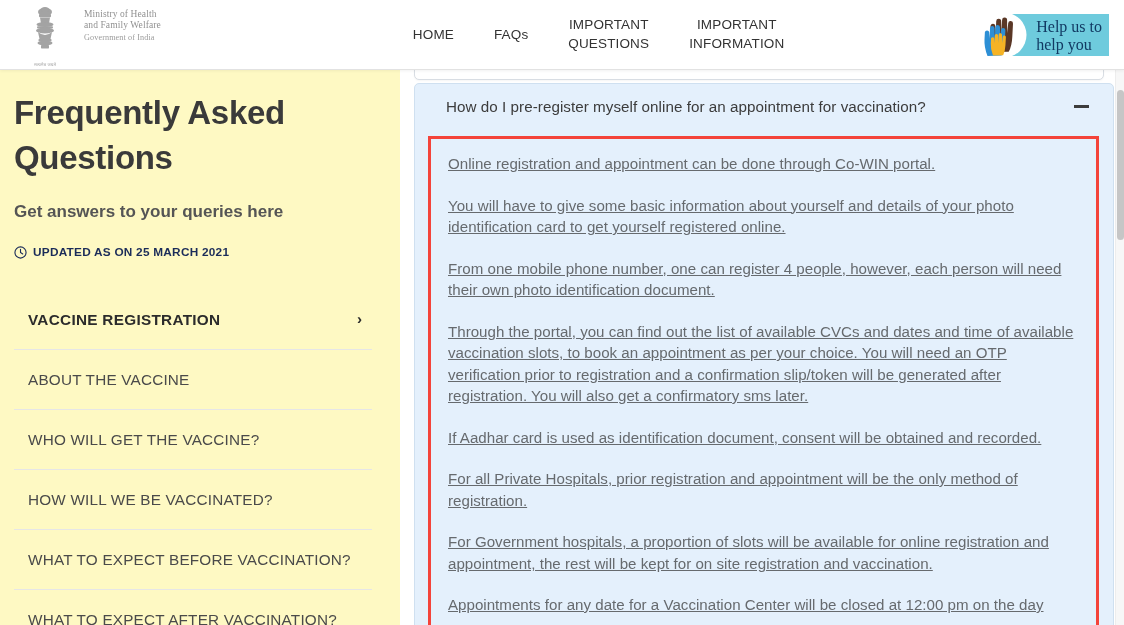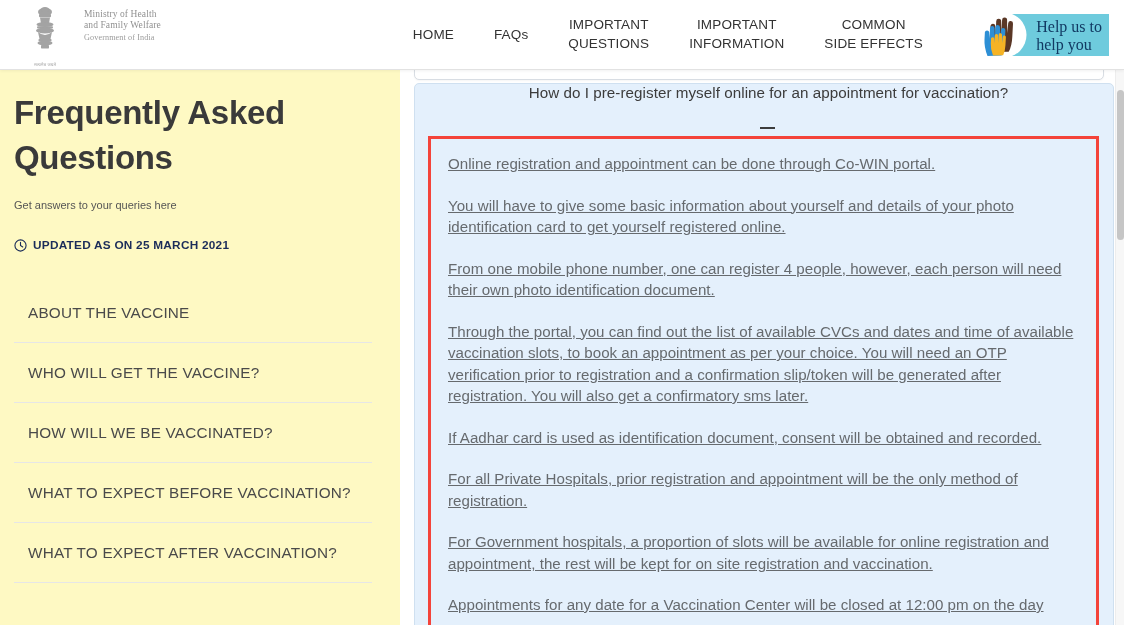--- a/index.html
+++ b/index.html
@@ -121,24 +121,25 @@
     overflow: hidden;
   }
   .faq-title {
     font-size: 33px;
     line-height: 45px;
     font-weight: bold;
     color: #3a3a3a;
     letter-spacing: -0.3px;
   }
   .faq-sub {
-    margin-top: 14px;
-    font-size: 11px;
+    margin-top: 21px;
+    font-size: 17px;
     color: #555555;
     line-height: 22px;
+    font-weight: bold;
   }
   .updated {
     margin-top: 22px;
     display: flex;
     align-items: center;
     font-size: 11.8px;
     font-weight: bold;
     color: #1b2c59;
     letter-spacing: 0.25px;
   }
@@ -208,21 +209,20 @@
     border: 1px solid #cfe0f0;
     border-radius: 5px;
     overflow: hidden;
   }
   .q-header {
     display: flex;
     align-items: center;
     justify-content: space-between;
     padding: 0 22px 0 31px;
     height: 45px;
-    flex-direction: column;
   }
   .q-text {
     font-size: 15.2px;
     color: #3c3c3c;
     letter-spacing: 0.05px;
   }
   .minus-icon {
     width: 15px;
     height: 2.5px;
     background: #3c3c3c;
@@ -301,22 +301,20 @@
     </div>
   </div>
 
   <nav class="nav">
     <div class="nav-item">HOME</div>
     <div class="nav-item">FAQs</div>
     <div class="nav-item two-line">IMPORTANT
 QUESTIONS</div>
     <div class="nav-item two-line">IMPORTANT
 INFORMATION</div>
-    <div class="nav-item two-line">COMMON
-SIDE EFFECTS</div>
   </nav>
 
   <div class="help-badge">
     <div class="help-badge-bg"></div>
     <svg class="hands-icon" viewBox="0 0 52 46">
       <circle cx="26" cy="23" r="22.5" fill="#ffffff"></circle>
       <g>
         <path d="M14 40 q-3 -10 -2 -18 l0.6 -8.5 a2.4 2.4 0 0 1 4.7 0.3 l0.4 7.2 l0.5 -11.8 a2.5 2.5 0 0 1 5 0.2 l0.2 11.4 l0.7 -12.9 a2.5 2.5 0 0 1 5 0.2 l0.1 12.8 l1 -9.7 a2.4 2.4 0 0 1 4.8 0.5 l-0.7 13 q-0.4 9.3 -3.6 15 z" fill="#5a3726"></path>
         <path d="M13 42 q-3.5 -9 -3 -16.5 l0.4 -7.4 a2.2 2.2 0 0 1 4.3 0.2 l0.4 6.4 l0.4 -10.4 a2.3 2.3 0 0 1 4.6 0.2 l0.2 10 l0.6 -11.3 a2.3 2.3 0 0 1 4.6 0.2 l0.1 11.2 l0.9 -8.5 a2.2 2.2 0 0 1 4.4 0.4 l-0.6 11.4 q-0.4 8.3 -3.2 13.6 z" fill="#2d8fd5" transform="translate(-3.5,2)"></path>
         <path d="M14 44 q-2.6 -6.5 -2.2 -11.9 l0.3 -5.3 a1.6 1.6 0 0 1 3.1 0.1 l0.3 4.6 l0.3 -7.5 a1.65 1.65 0 0 1 3.3 0.1 l0.15 7.2 l0.45 -8.1 a1.65 1.65 0 0 1 3.3 0.15 l0.05 8.1 l0.65 -6.1 a1.6 1.6 0 0 1 3.2 0.3 l-0.45 8.2 q-0.3 6 -2.3 9.8 z" fill="#f5b325" transform="translate(1,-0.5)"></path>
@@ -333,20 +331,24 @@
 
   <div class="updated">
     <svg class="clock-icon" viewBox="0 0 14 14">
       <circle cx="7" cy="7" r="6" fill="none" stroke="#1b2c59" stroke-width="1.2"></circle>
       <path d="M7 3.6 V7 L9.4 8.6" fill="none" stroke="#1b2c59" stroke-width="1.2" stroke-linecap="round"></path>
     </svg>
     <span>UPDATED AS ON 25 MARCH 2021</span>
   </div>
 
   <div class="side-list">
+    <div class="side-item active">
+      <span class="side-label">VACCINE REGISTRATION</span>
+      <span class="chev">›</span>
+    </div>
     <div class="side-item">
       <span class="side-label">ABOUT THE VACCINE</span>
     </div>
     <div class="side-item">
       <span class="side-label">WHO WILL GET THE VACCINE?</span>
     </div>
     <div class="side-item">
       <span class="side-label">HOW WILL WE BE VACCINATED?</span>
     </div>
     <div class="side-item">

